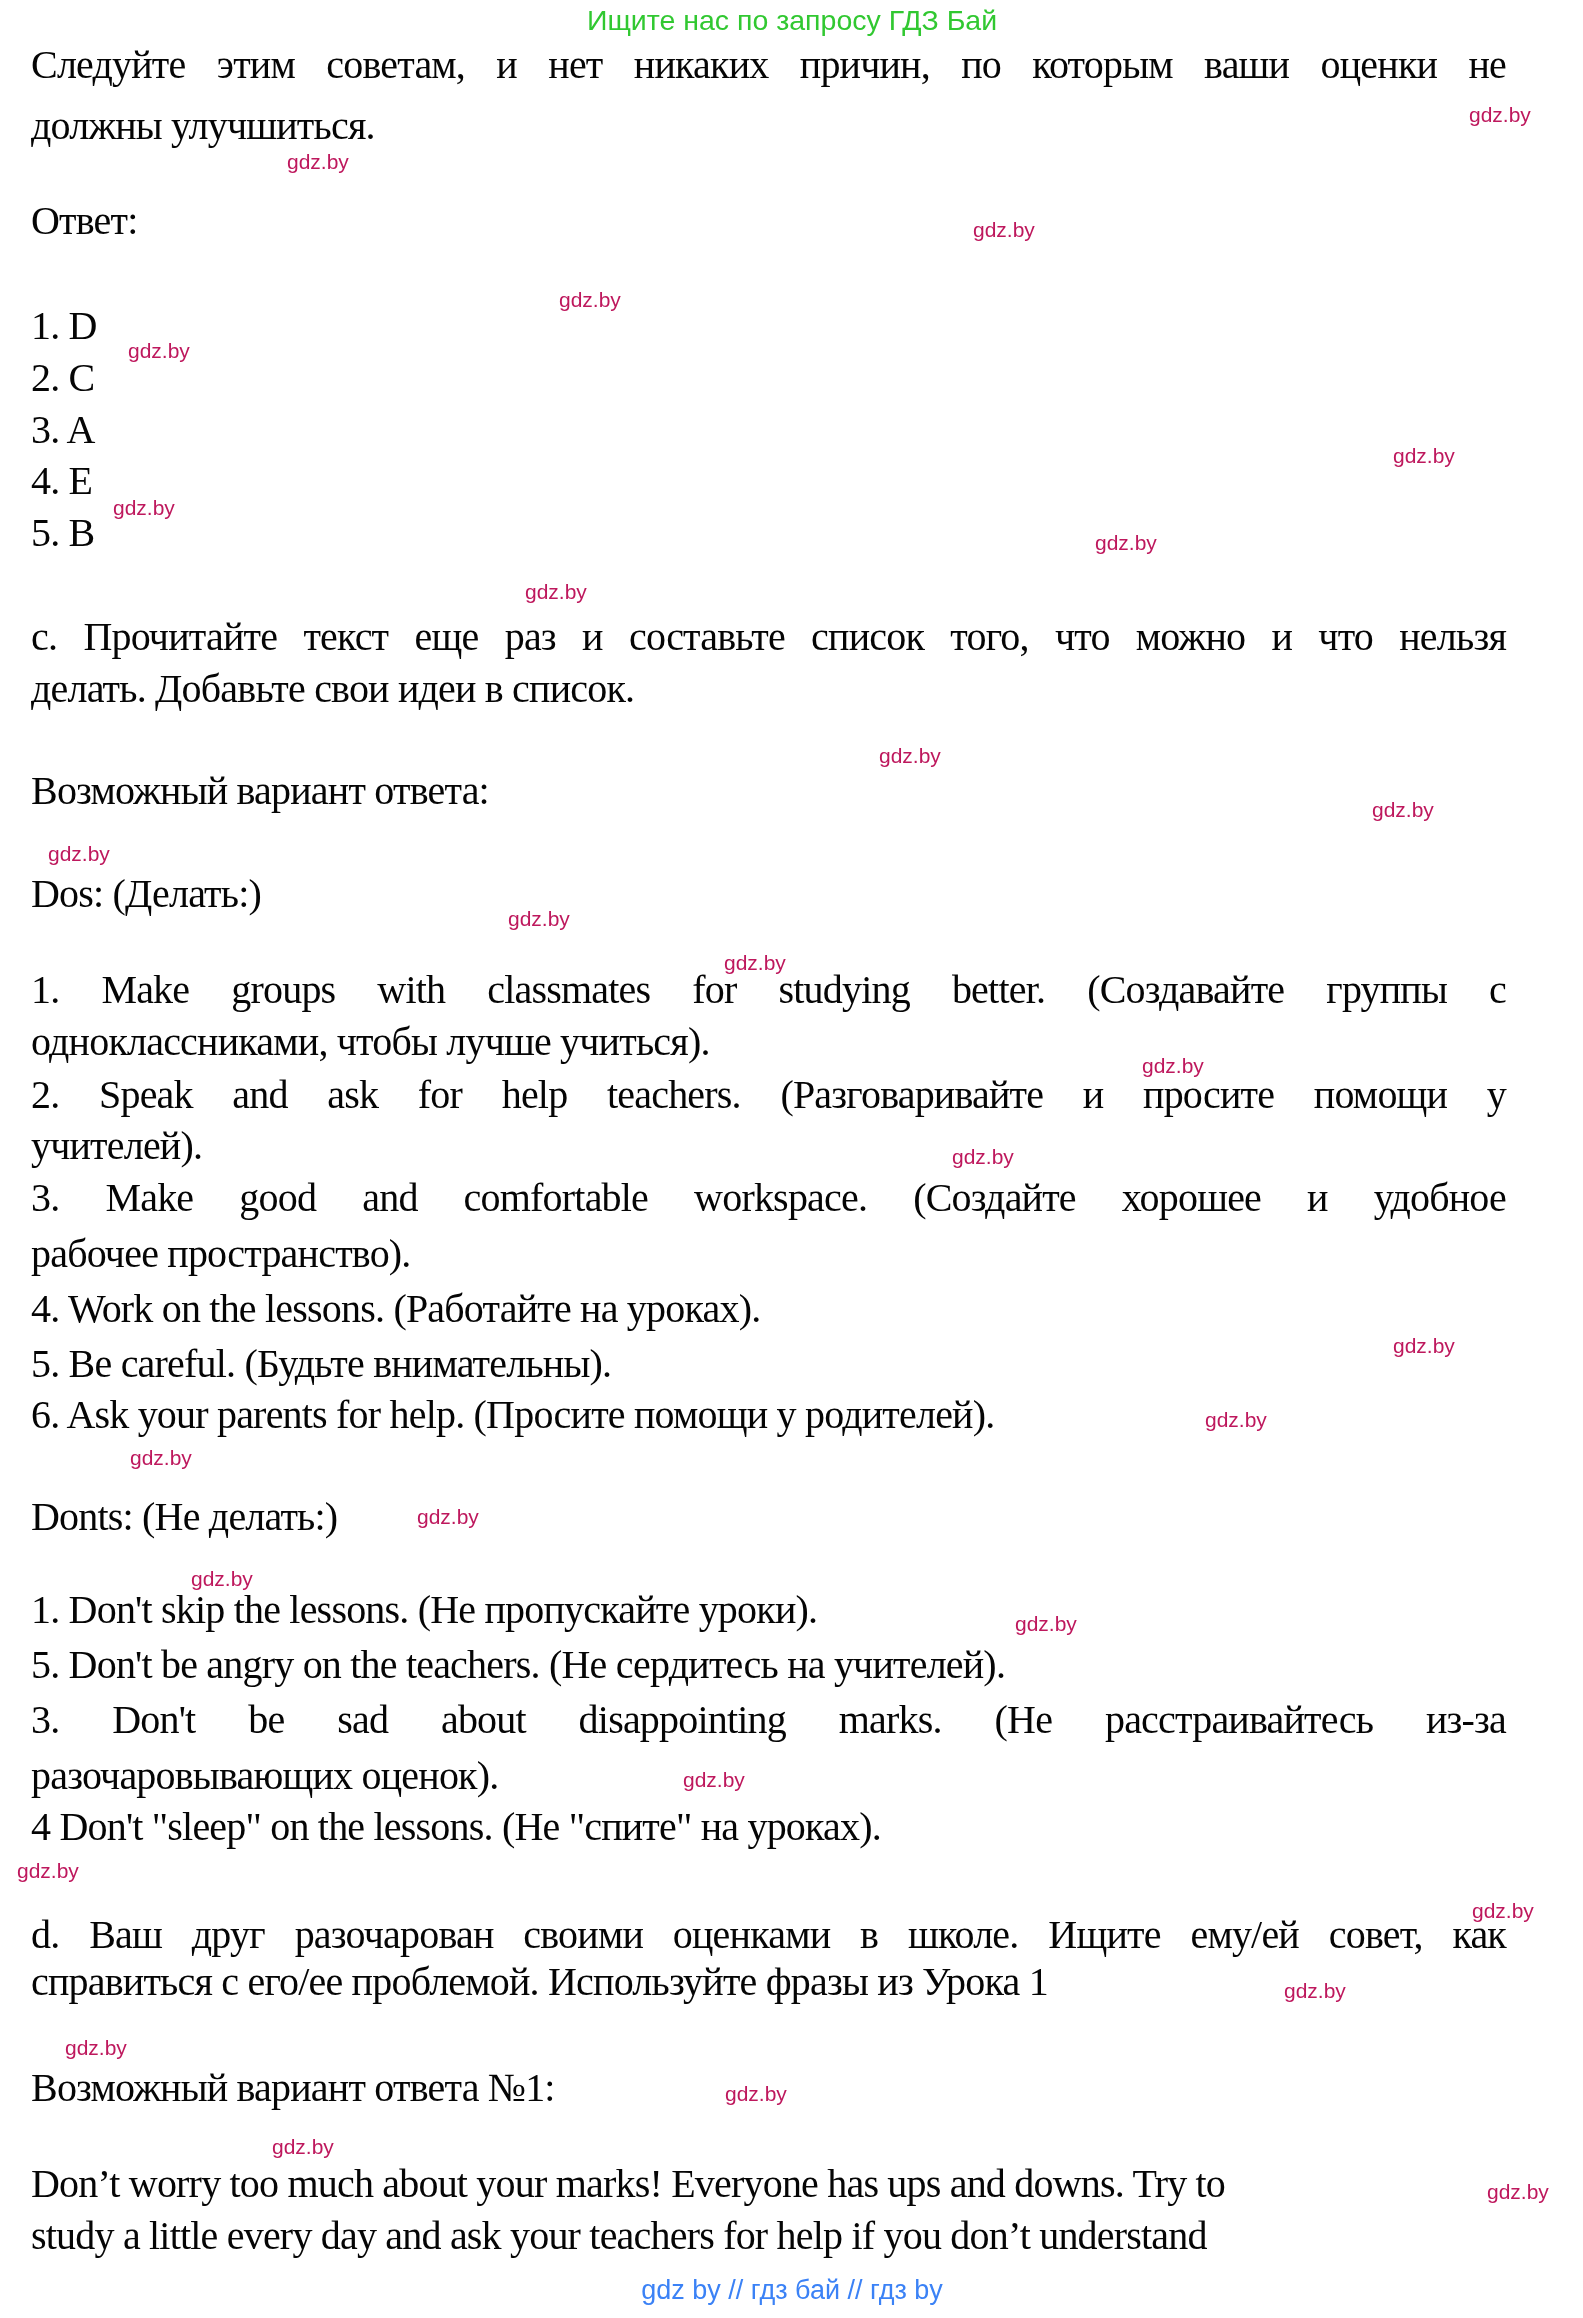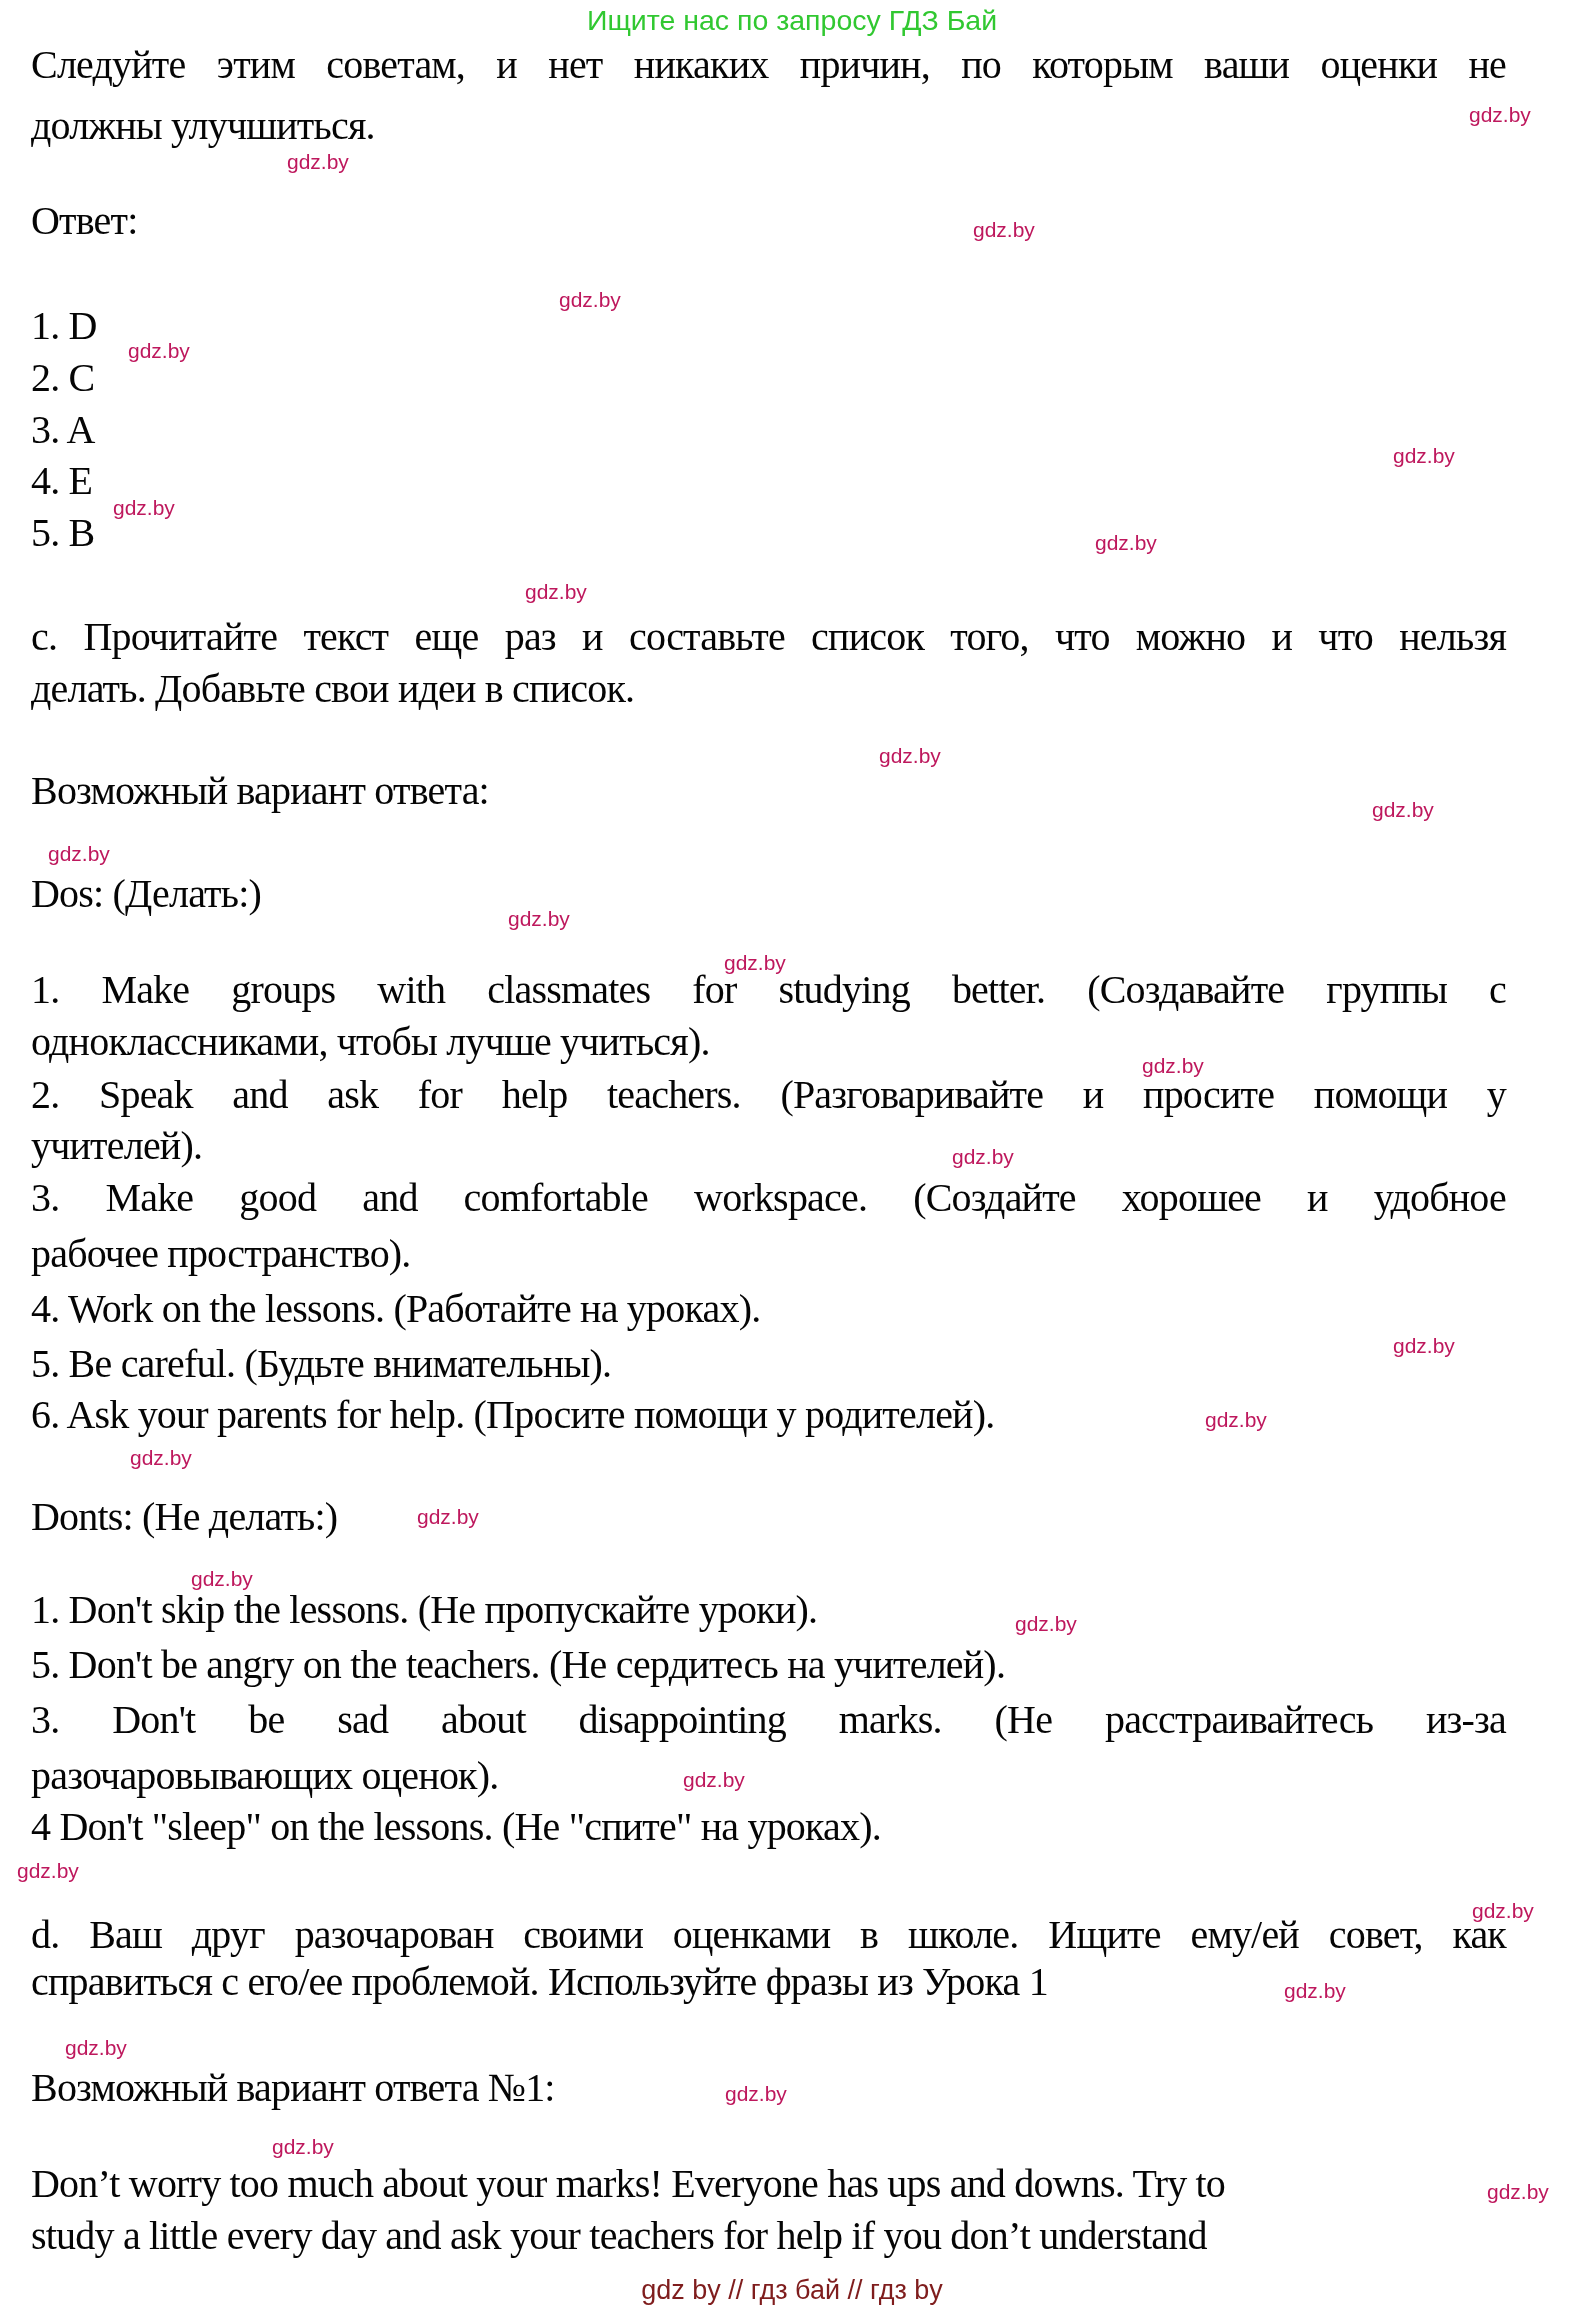--- a/index.html
+++ b/index.html
@@ -39,21 +39,21 @@
     font-size: 21px;
     color: #be185d;
     white-space: nowrap;
     line-height: 23px;
   }
   .footer {
     position: absolute; top: 2275px; left: 0; right: 0;
     text-align: center;
     font-family: "Liberation Sans", "DejaVu Sans", sans-serif;
     font-size: 27px;
-    color: #7f1d1d;
+    color: #3b82f6;
     white-space: nowrap;
   }
 </style>
 </head>
 <body>
 
 <div class="banner">Ищите нас по запросу ГДЗ Бай</div>
 
 <div class="line just" style="top:41px">Следуйте этим советам, и нет никаких причин, по которым ваши оценки не</div>
 <div class="line" style="top:102px">должны улучшиться.</div>

